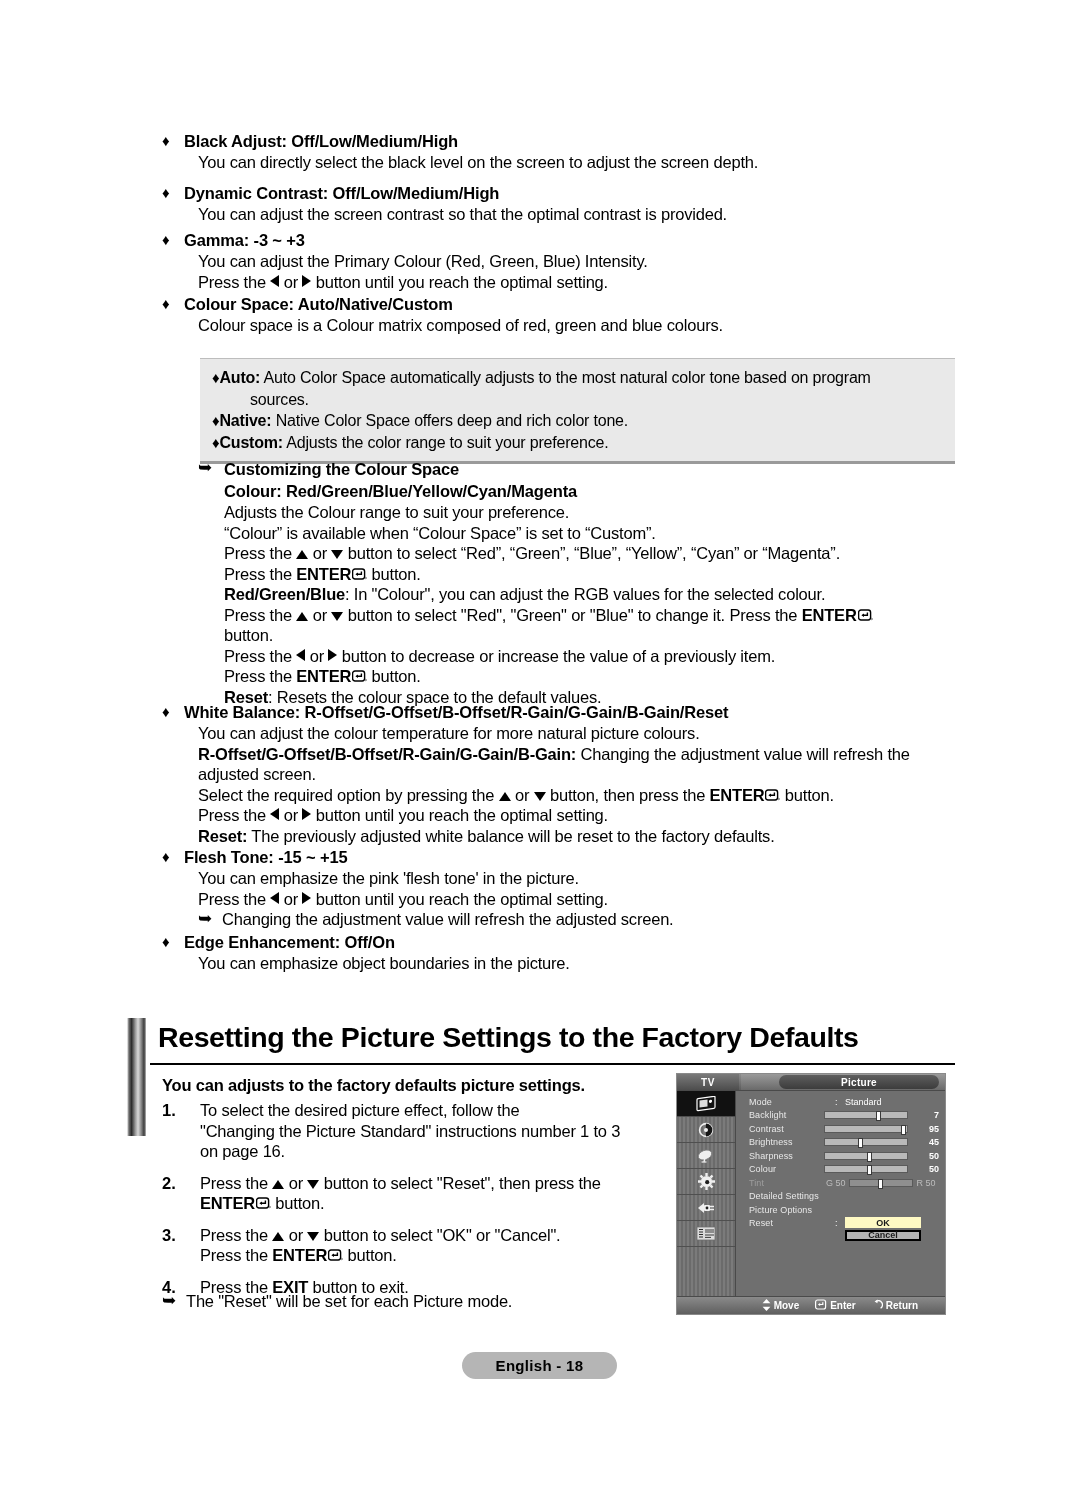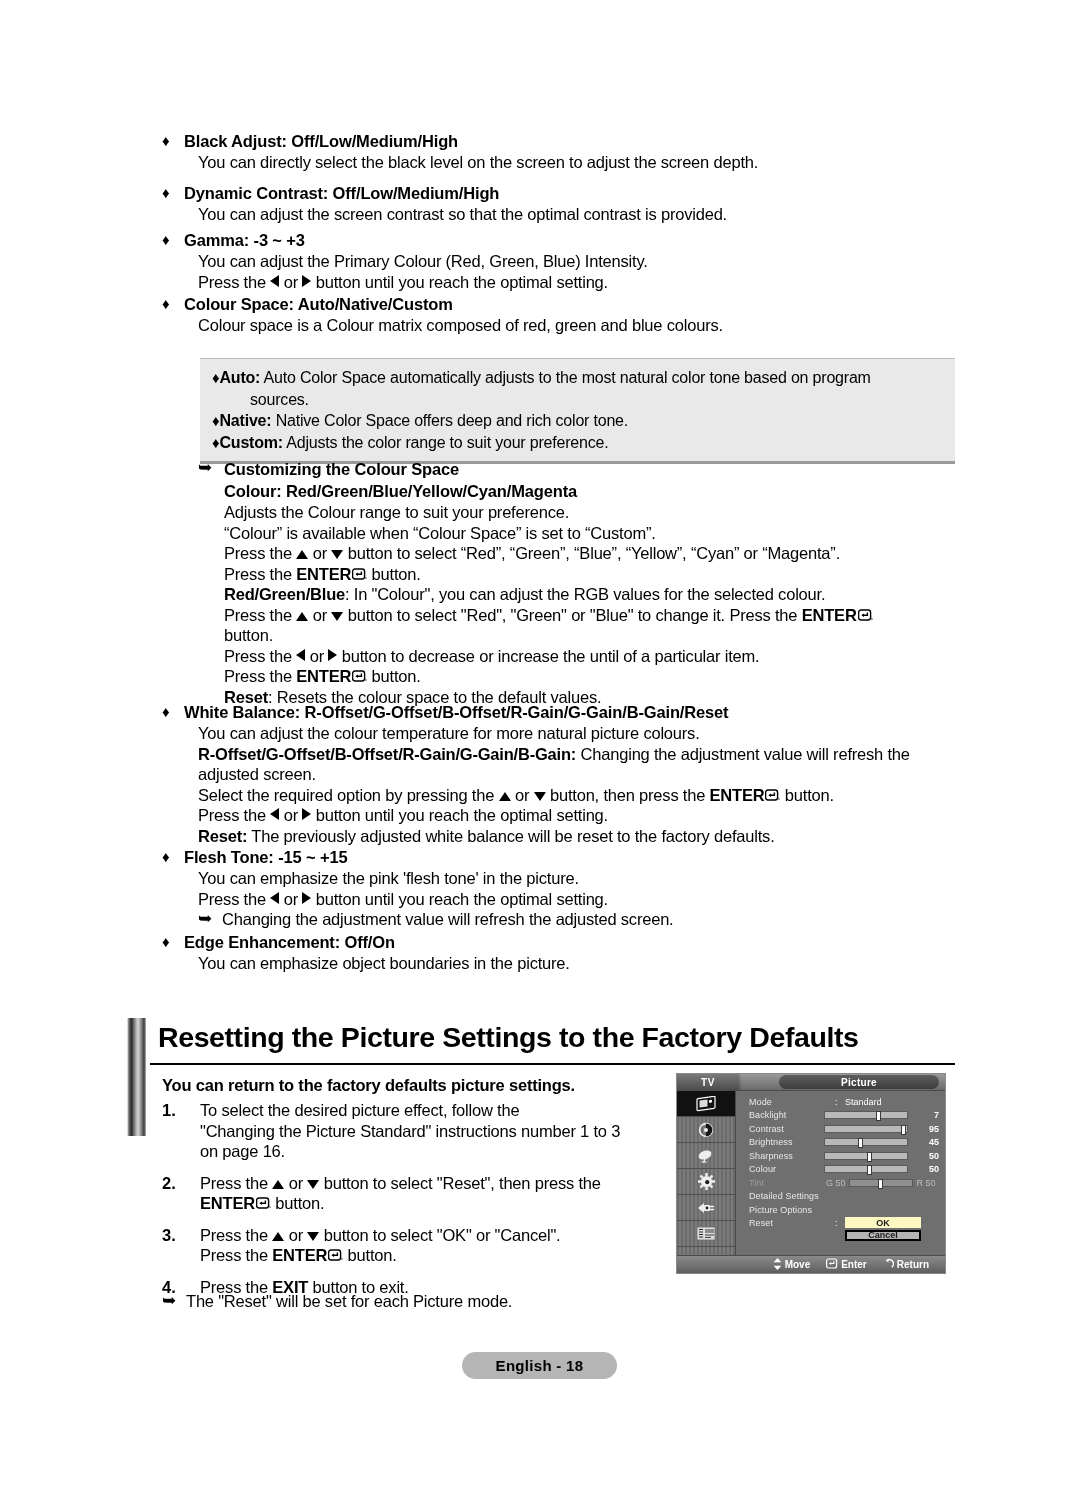--- a/index.html
+++ b/index.html
@@ -185,21 +185,21 @@
     font-weight: bold;
     letter-spacing: 0.3px;
   }
 
   
   .osd {
     position: absolute;
     left: 676px;
     top: 1073px;
     width: 270px;
-    height: 201px;
+    height: 242px;
     background: #6f6f6f;
     border: 1px solid #8a8a8a;
     box-sizing: border-box;
     font-size: 8.5px;
     color: #ffffff;
     overflow: hidden;
   }
   .osd-header {
     position: relative;
     height: 16px;
@@ -338,21 +338,21 @@
 
   .osd-footer {
     position: absolute;
     left: 0; right: 0; bottom: 0;
     height: 17px;
     background: linear-gradient(to bottom, #8a8a8a, #5f5f5f);
     border-top: 1px solid #4a4a4a;
     display: flex;
     align-items: center;
     justify-content: flex-end;
-    padding-right: 16px;
+    padding-right: 27px;
     gap: 16px;
     font-size: 10px;
     font-weight: bold;
     color: #ffffff;
   }
   .osd-foot-item { display: flex; align-items: center; gap: 3px; }
 </style>
 </head>
 <body>
 
@@ -440,21 +440,21 @@
       <div class="ln">
         <span>Press the </span><span class="tri-u"></span><span> or </span><span class="tri-d"></span><span> button to select "Red", "Green" or "Blue" to change it. Press the </span><b class="inl">ENTER</b><span class="enter-glyph"><svg width="15" height="13" viewBox="0 0 15 13">
               <rect x="0.6" y="1" width="12" height="10" rx="2.4" fill="none" stroke="#000" stroke-width="1.4"></rect>
               <path d="M9.4 3.6v2.6H4.6" fill="none" stroke="#000" stroke-width="1.4"></path>
               <path d="M6 4.4 L3.4 6.2 L6 8.0 Z" fill="#000"></path>
               <path d="M13.6 8.6 l1.1 1.4 -1.1 1.4" fill="#000"></path>
             </svg></span>
       </div>
       <div class="ln">button.</div>
       <div class="ln">
-        <span>Press the </span><span class="tri-l"></span><span> or </span><span class="tri-r"></span><span> button to decrease or increase the until of a particular item.</span>
+        <span>Press the </span><span class="tri-l"></span><span> or </span><span class="tri-r"></span><span> button to decrease or increase the value of a previously item.</span>
       </div>
       <div class="ln">
         <span>Press the </span><b class="inl">ENTER</b><span class="enter-glyph"><svg width="15" height="13" viewBox="0 0 15 13">
               <rect x="0.6" y="1" width="12" height="10" rx="2.4" fill="none" stroke="#000" stroke-width="1.4"></rect>
               <path d="M9.4 3.6v2.6H4.6" fill="none" stroke="#000" stroke-width="1.4"></path>
               <path d="M6 4.4 L3.4 6.2 L6 8.0 Z" fill="#000"></path>
               <path d="M13.6 8.6 l1.1 1.4 -1.1 1.4" fill="#000"></path>
             </svg></span><span> button.</span>
       </div>
       <div class="ln">
@@ -515,21 +515,21 @@
     </div>
     <div class="body-lines">
       <div class="ln">You can emphasize object boundaries in the picture.</div>
     </div>
   </div>
 
   <div class="sec-bar"></div>
   <div class="sec-title">Resetting the Picture Settings to the Factory Defaults</div>
   <div class="sec-rule"></div>
 
-  <div class="intro-line">You can return to the factory defaults picture settings.</div>
+  <div class="intro-line">You can adjusts to the factory defaults picture settings.</div>
 
   <div class="steps">
     <div class="step">
       <div class="step-num">1.</div>
       <div class="step-txt">
         <div class="ln">To select the desired picture effect, follow the</div>
         <div class="ln">"Changing the Picture Standard" instructions number 1 to 3</div>
         <div class="ln">on page 16.</div>
       </div>
     </div>

